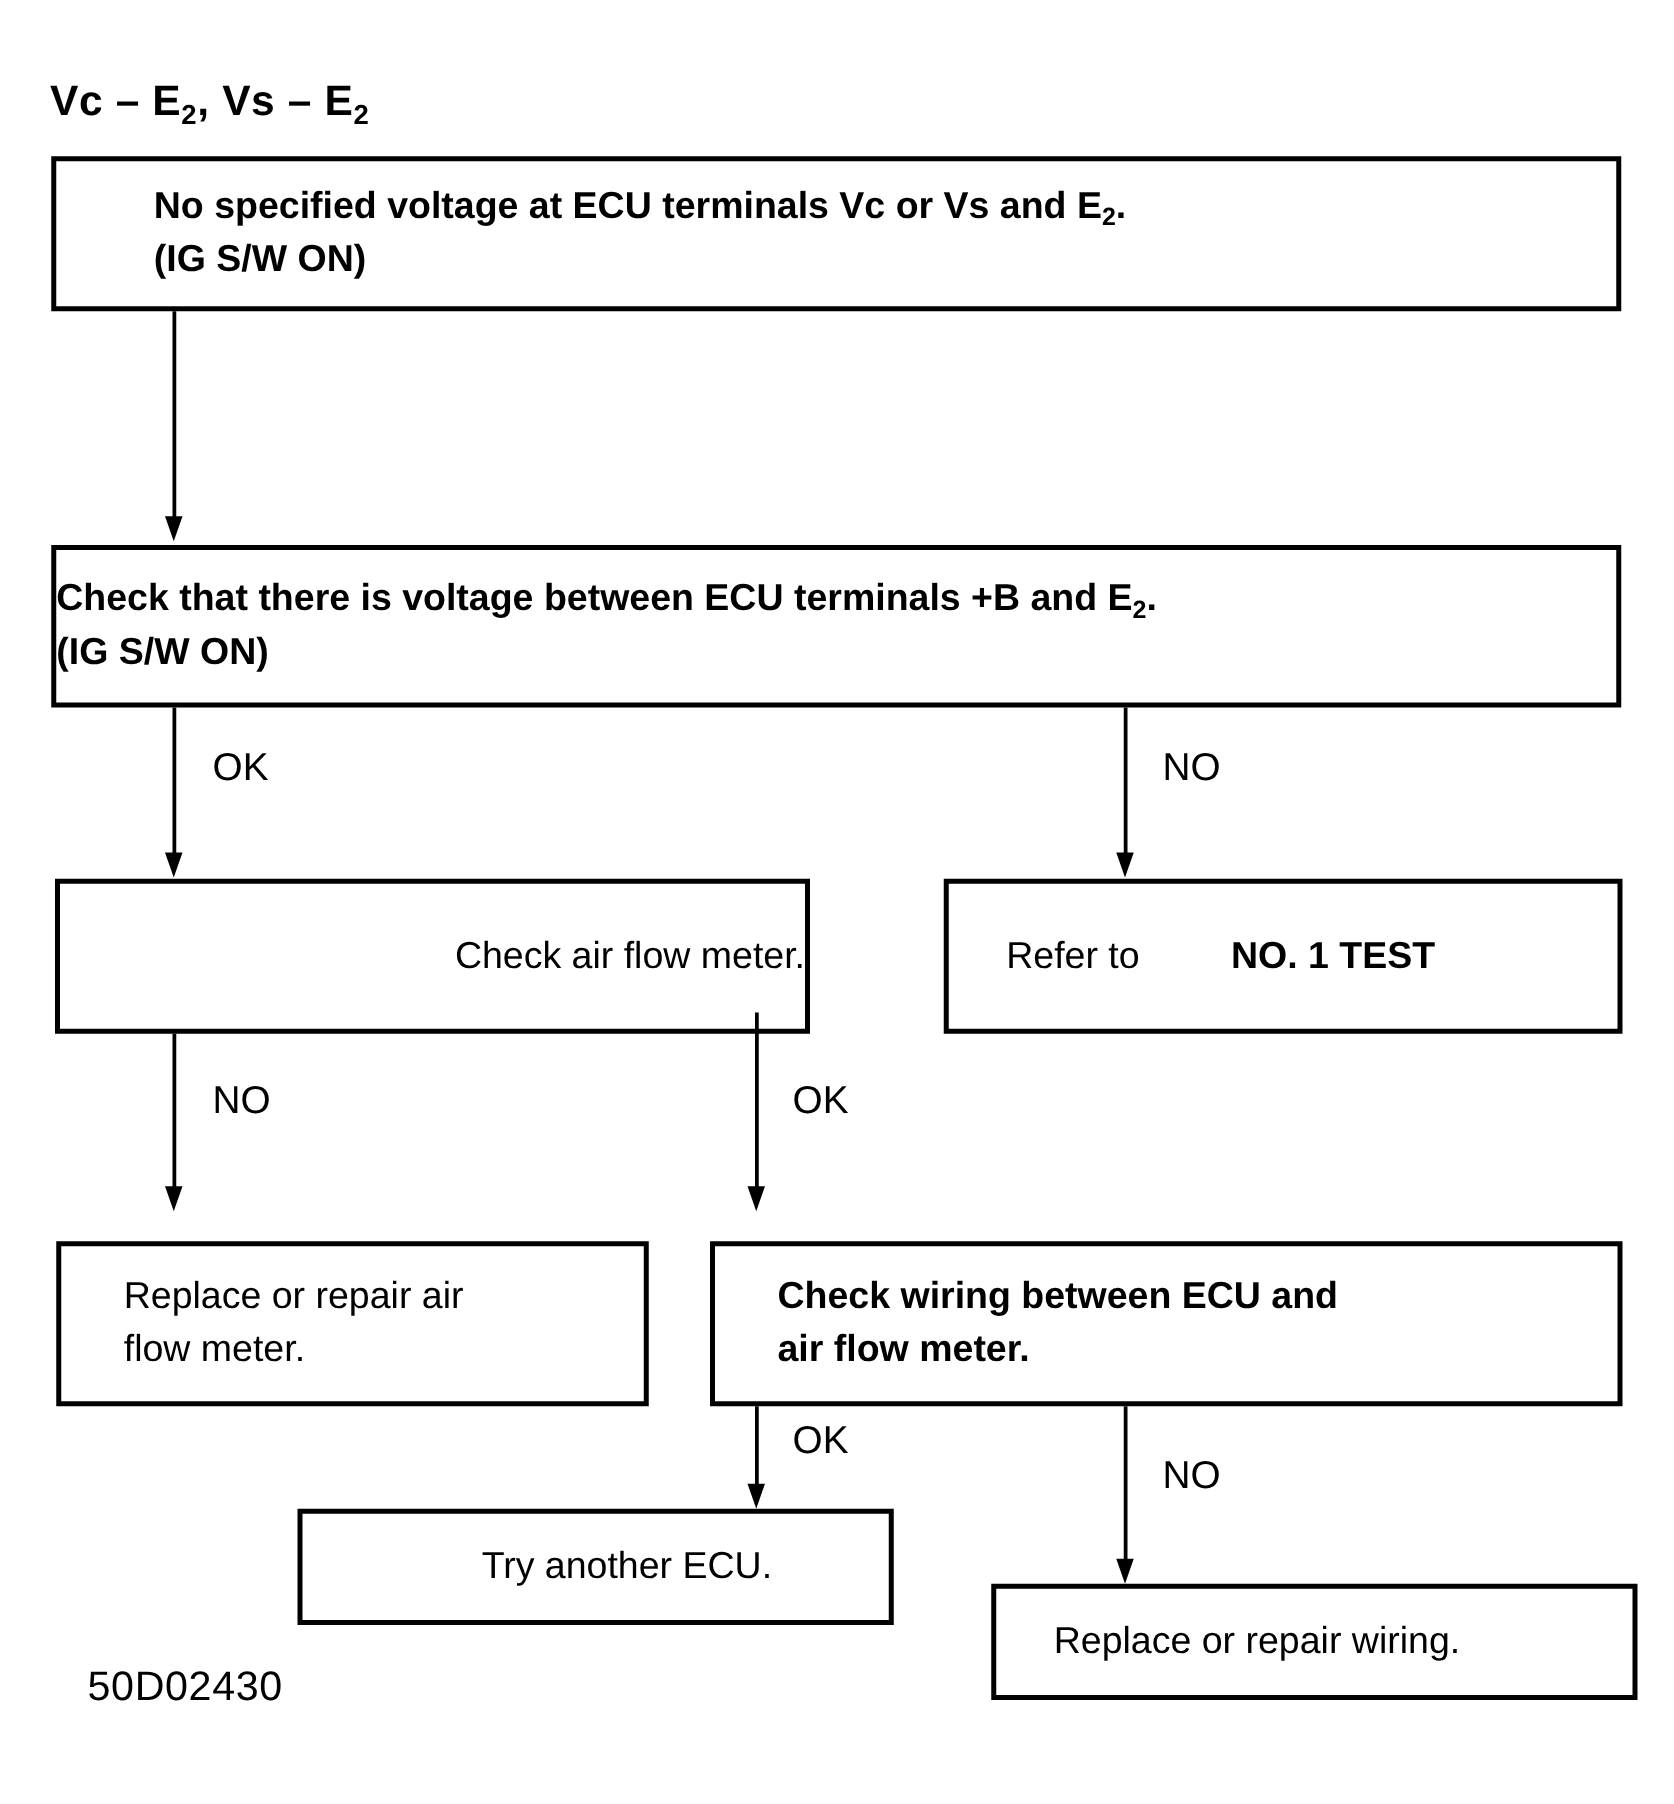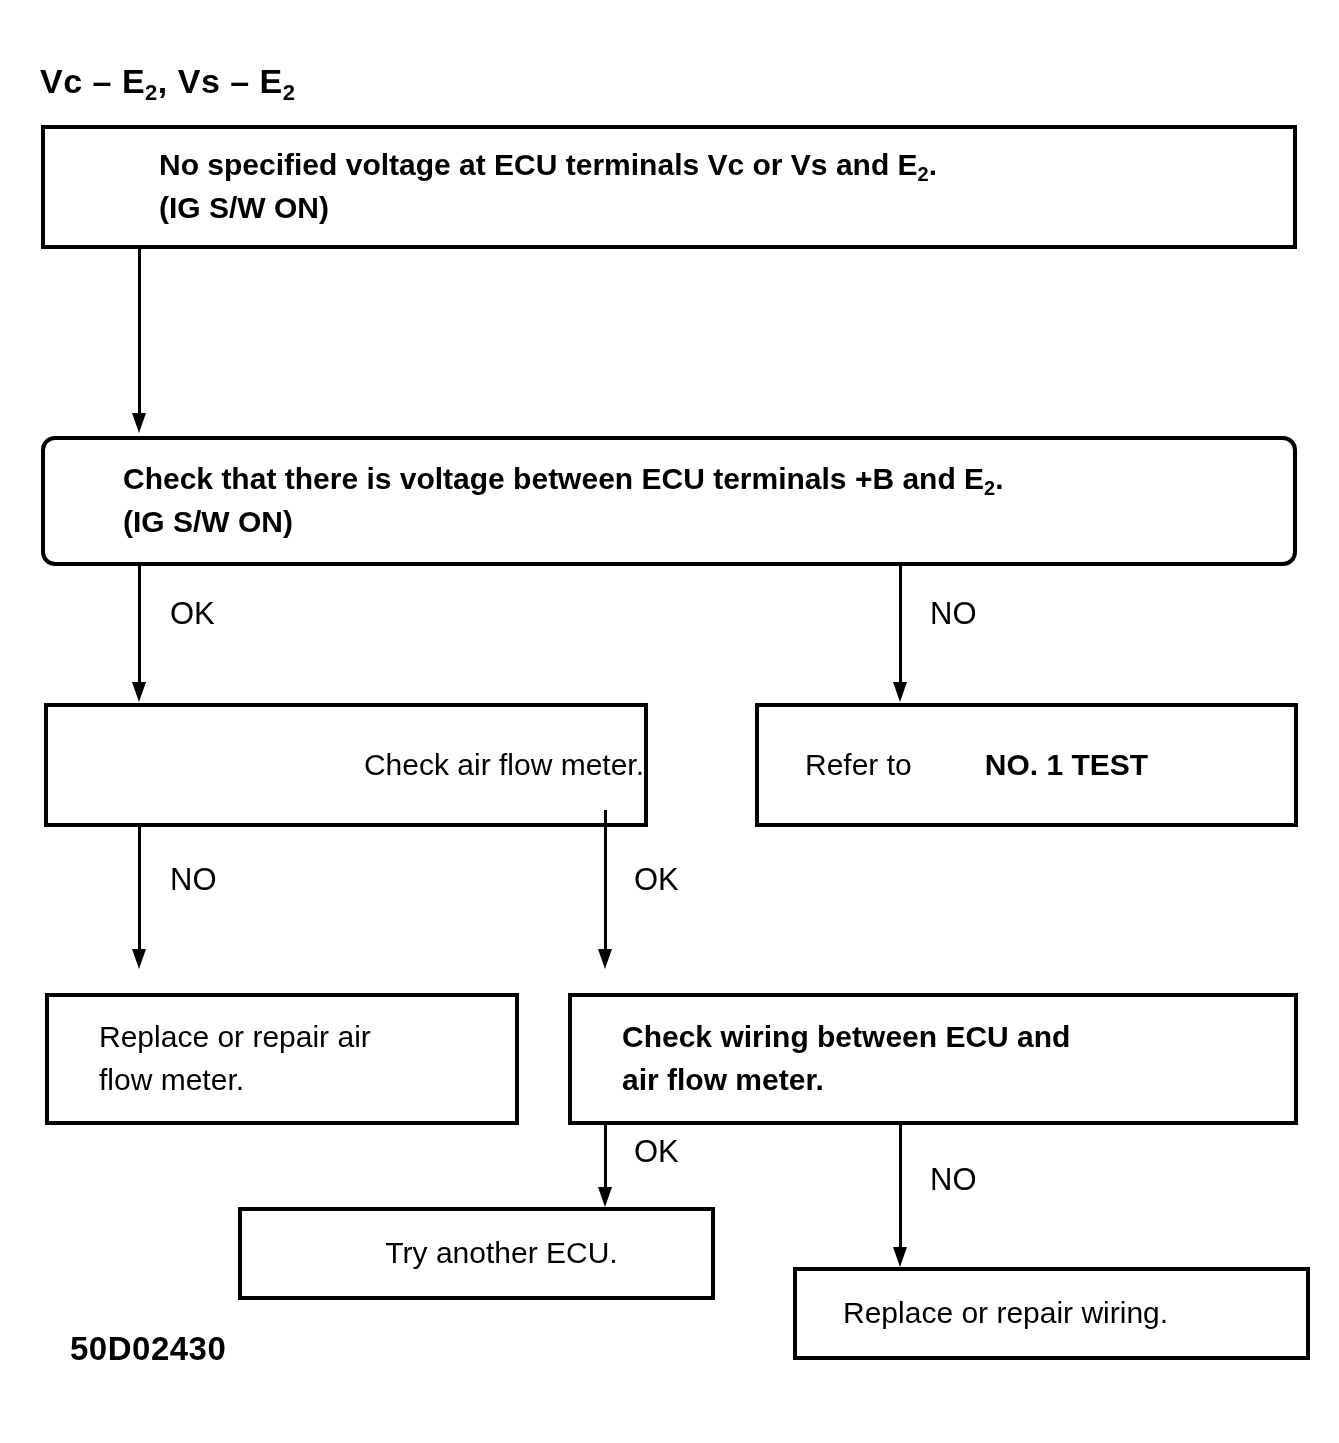--- a/index.html
+++ b/index.html
@@ -68,45 +68,45 @@
   }
   .branch-label {
     position: absolute;
     font-size: 31px;
     font-weight: normal;
     white-space: nowrap;
   }
   .figure-id {
     position: absolute;
     font-size: 33px;
-    font-weight: bold;
+    font-weight: normal;
     letter-spacing: 0.5px;
     white-space: nowrap;
   }
 </style>
 </head>
 <body>
 
 <div id="page">
 
   <div class="title" style="left:40px; top:62px;">
     <span>Vc – E</span><sub>2</sub><span>, Vs – E</span><sub>2</sub>
   </div>
 
-  <div class="box bold" style="left:41px; top:125px; width:1256px; height:124px; padding-left:114px;">
+  <div class="box bold" style="left:41px; top:125px; width:1256px; height:124px; padding-left:78px;">
     <div class="line">
       <span>No specified voltage at ECU terminals Vc or Vs and E</span><sub>2</sub><span>.</span>
     </div>
     <div class="line">(IG S/W ON)</div>
   </div>
 
   <div class="vline" style="left:138px; top:249px; height:170px;"></div>
   <div class="arrowhead" style="left:132px; top:413px;"></div>
 
-  <div class="box bold" style="left:41px; top:436px; width:1256px; height:130px; padding-left:78px;border-radius:14px;">
+  <div class="box bold" style="left:41px; top:436px; width:1256px; height:130px; ">
     <div class="line">
       <span>Check that there is voltage between ECU terminals +B and E</span><sub>2</sub><span>.</span>
     </div>
     <div class="line">(IG S/W ON)</div>
   </div>
 
   <div class="vline" style="left:138px; top:566px; height:120px;"></div>
   <div class="arrowhead" style="left:132px; top:682px;"></div>
   <div class="branch-label" style="left:170px; top:596px;">OK</div>
 

